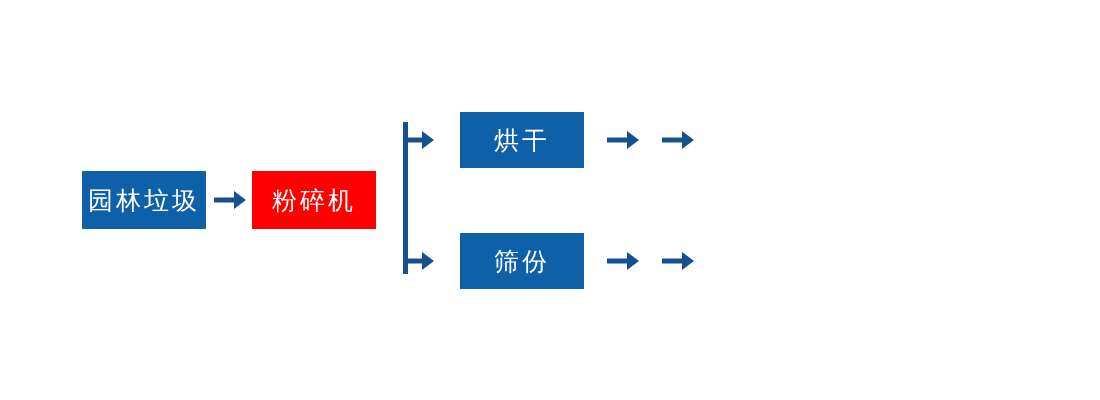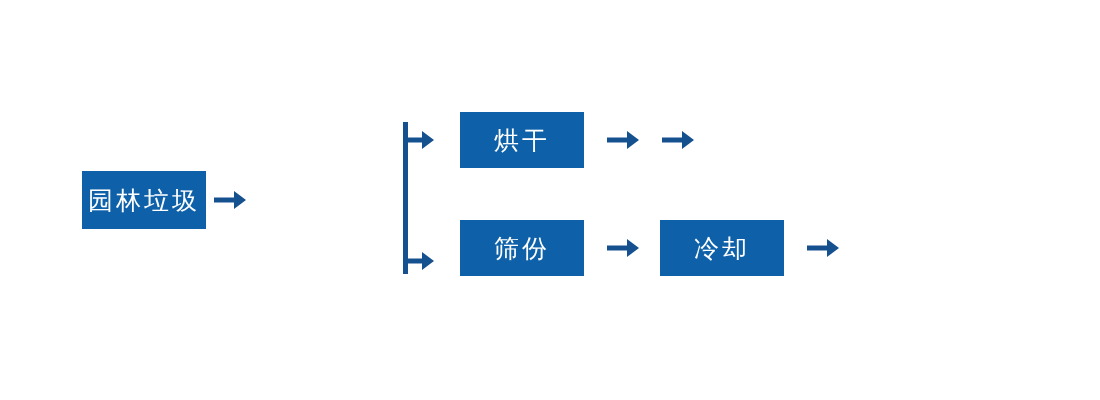--- a/index.html
+++ b/index.html
@@ -33,21 +33,21 @@
   .box.red{background:var(--red);}
   .box.tall{height:58px;}
   
   .flow-row{
     position:absolute;
     display:flex;
     align-items:center;
   }
   .row-left{left:38px;top:171px;gap:6px;margin-left:44px;}
   .row-top{left:460px;top:112px;gap:21px;}
-  .row-bottom{left:460px;top:220px;gap:21px;}
+  .row-bottom{left:460px;top:233px;gap:21px;}
   
   .arrow{
     position:relative;
     width:34px;
     height:26px;
     flex:0 0 auto;
   }
   .arrow .stem{
     position:absolute;
     left:2px;top:50%;
@@ -99,20 +99,21 @@
 <body>
 
 <div class="canvas">
 
   <div class="flow-row row-left">
     <div class="box tall">园林垃圾</div>
     <div class="arrow">
       <span class="stem"></span>
       <span class="head"></span>
     </div>
+    <div class="box tall red">粉碎机</div>
   </div>
 
   <div class="bracket-line"></div>
   <div class="branch-arrow top">
     <span class="stem"></span>
     <span class="head"></span>
   </div>
   <div class="branch-arrow bottom">
     <span class="stem"></span>
     <span class="head"></span>
@@ -129,20 +130,19 @@
       <span class="head"></span>
     </div>
   </div>
 
   <div class="flow-row row-bottom">
     <div class="box">筛份</div>
     <div class="arrow">
       <span class="stem"></span>
       <span class="head"></span>
     </div>
-    <div class="box">冷却</div>
     <div class="arrow">
       <span class="stem"></span>
       <span class="head"></span>
     </div>
   </div>
 
 </div>
 
 </body></html>

